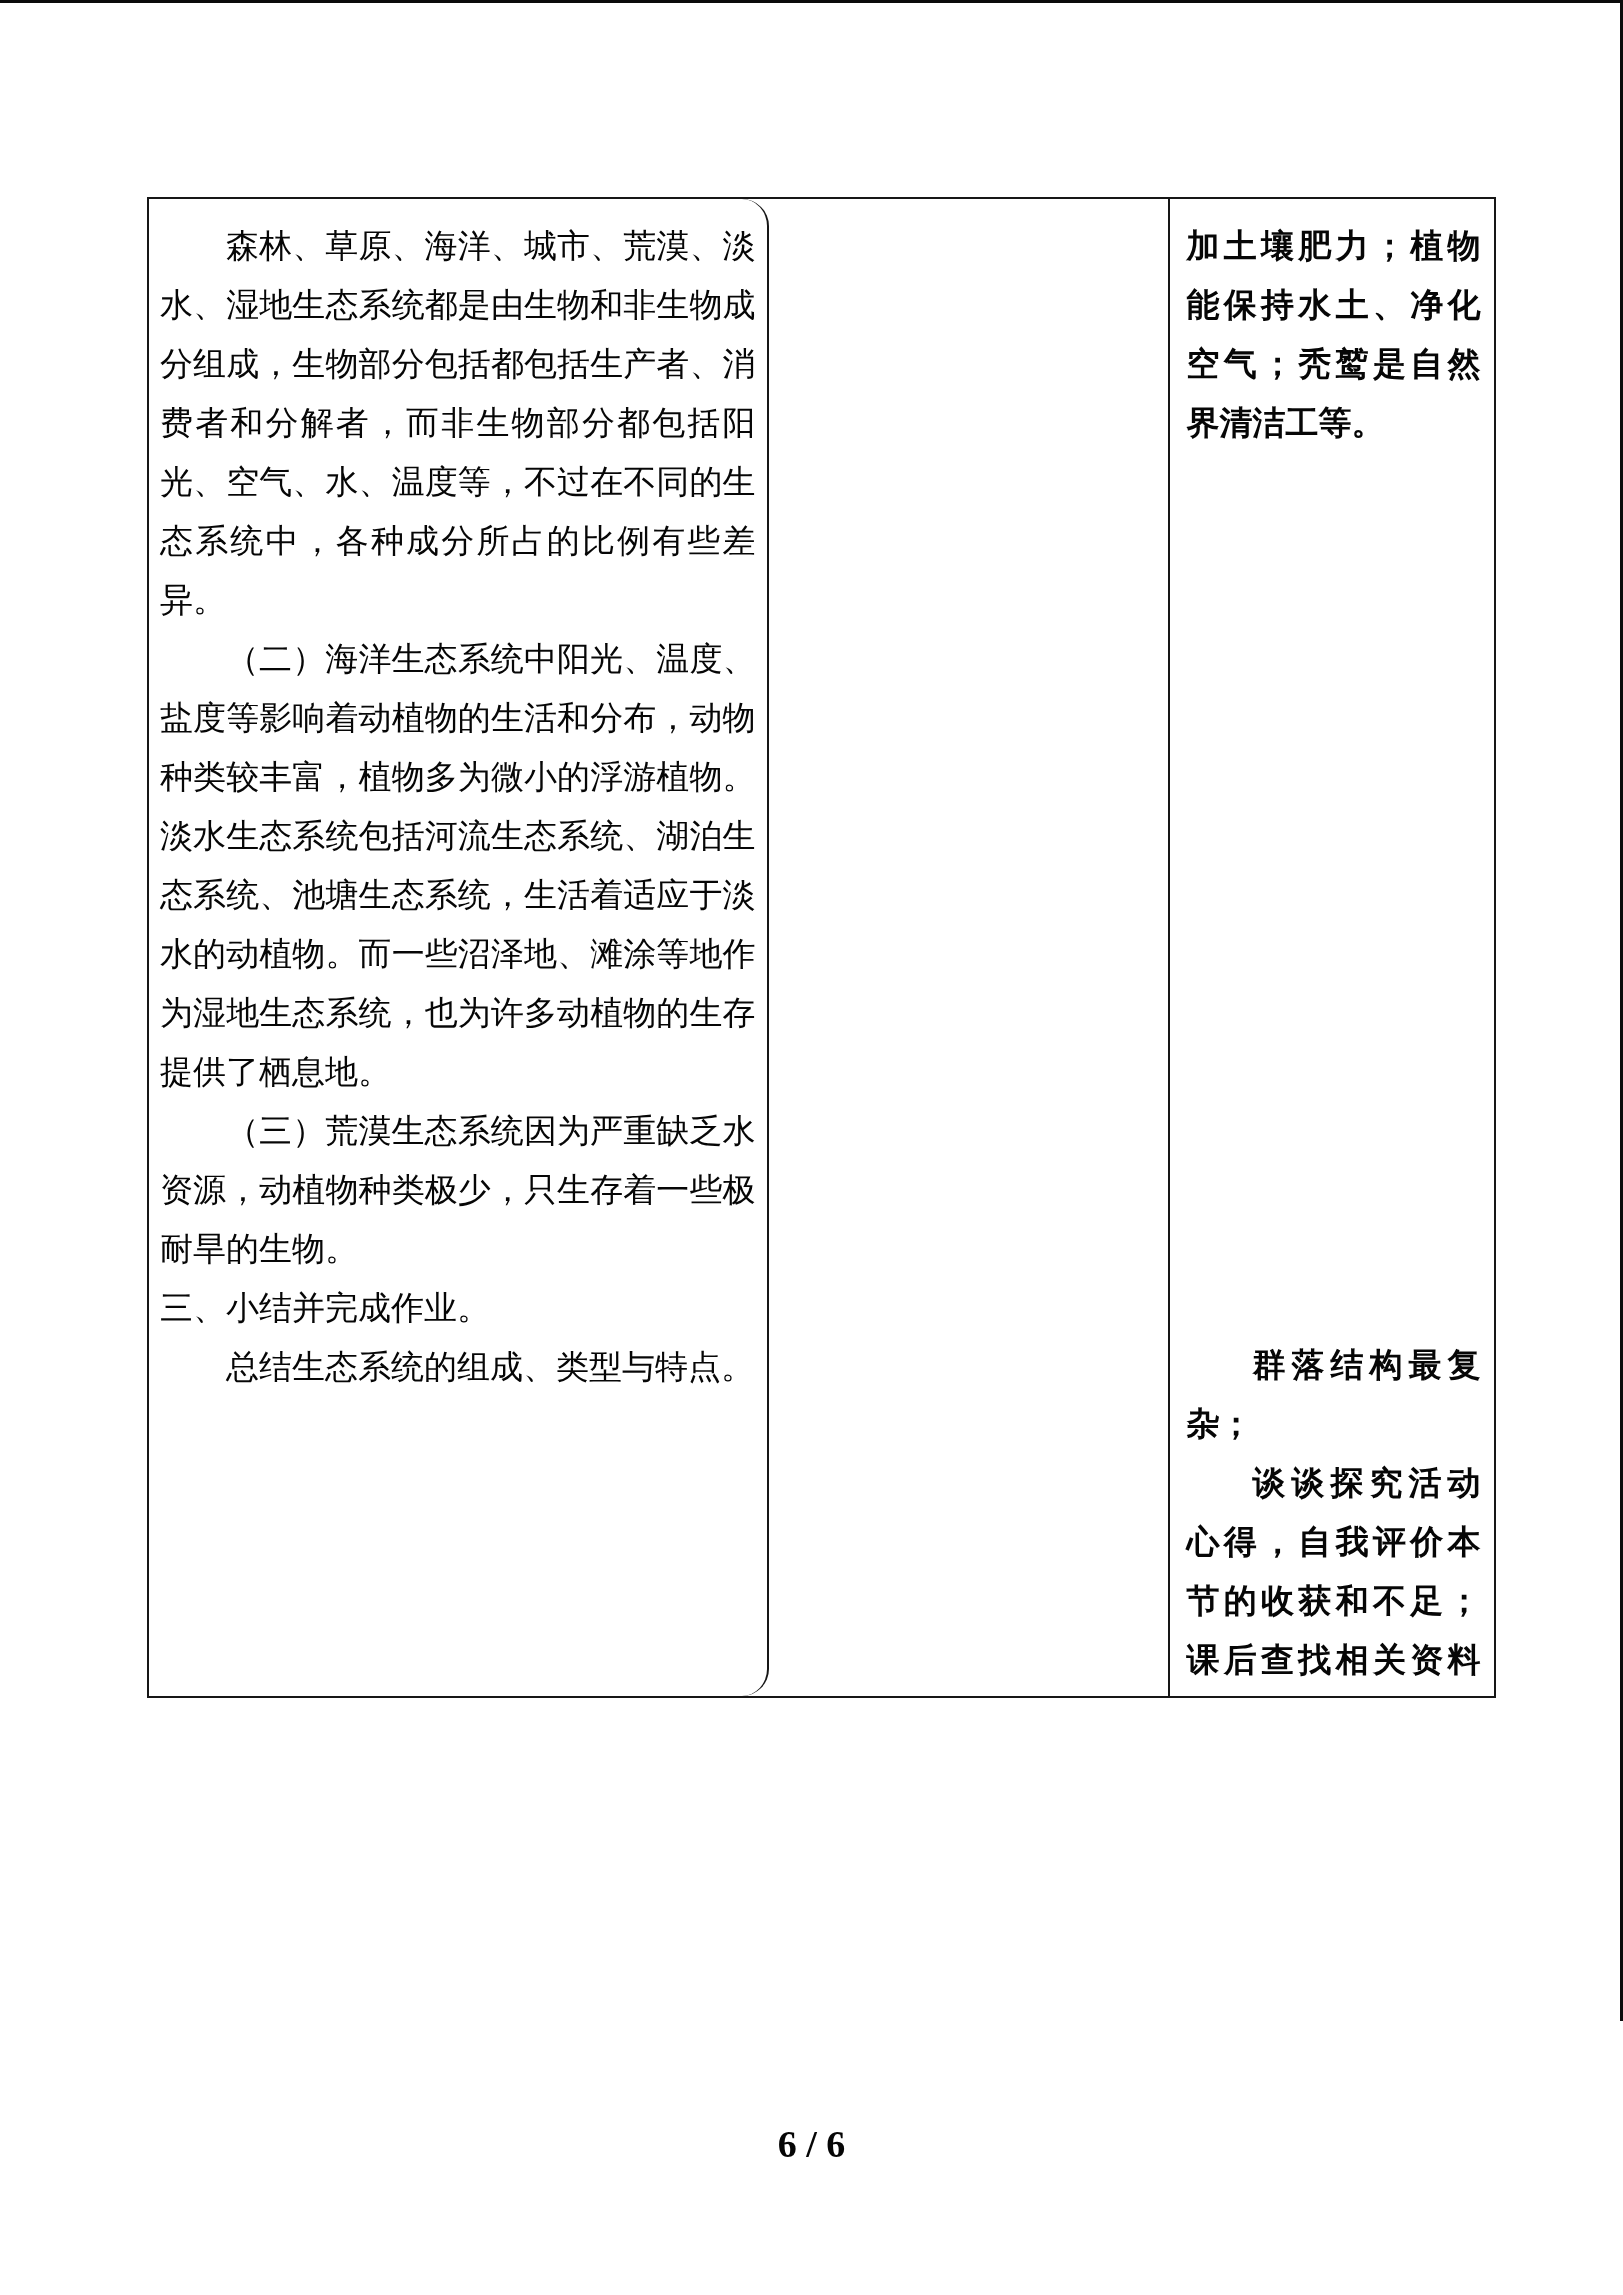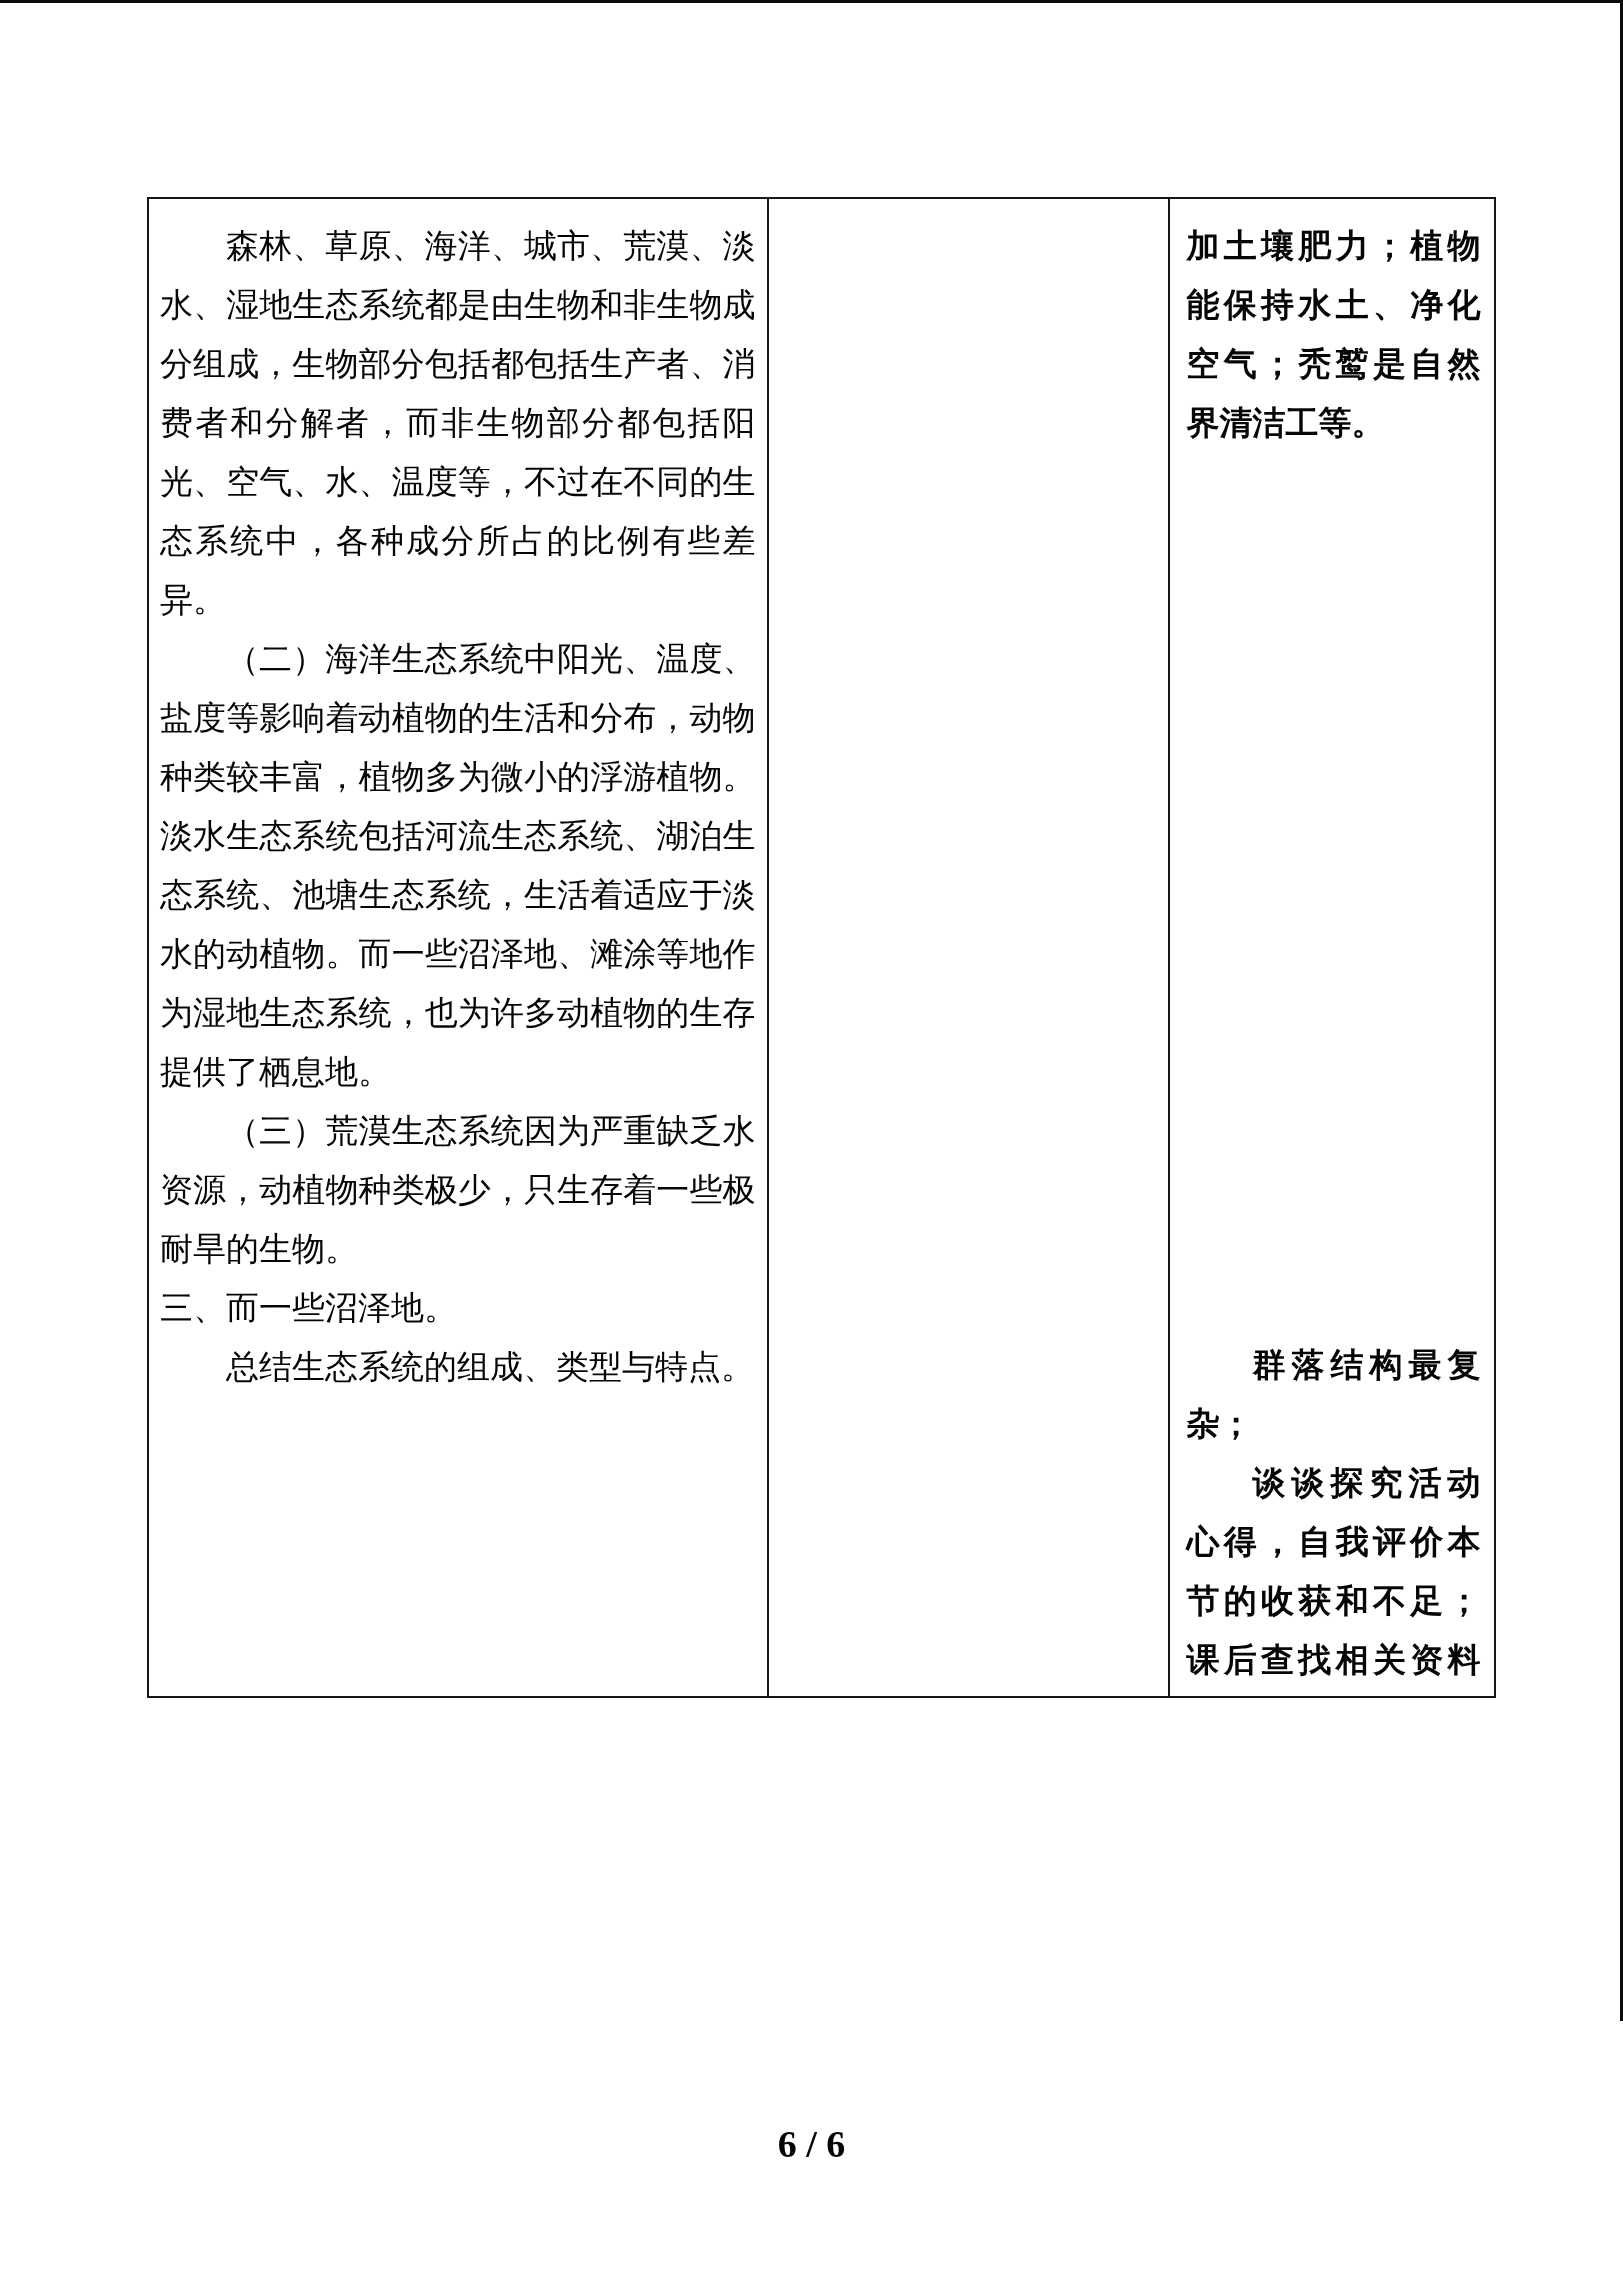--- a/index.html
+++ b/index.html
@@ -45,20 +45,21 @@
   }
   .cell {
     box-sizing: border-box;
     height: 100%;
     overflow: hidden;
   }
   .cell-left {
     width: 620px;
     border-right: 2px solid #161616;
     padding: 17.7px 11px 0 11px;
+    border-radius: 27px;
   }
   .cell-mid {
     width: 402px;
     border-right: 2px solid #161616;
   }
   .cell-right {
     width: 324px;
     padding: 17.7px 13.6px 0 16.4px;
     font-weight: bold;
   }
@@ -90,21 +91,21 @@
 
 <div class="edge-top"></div>
 <div class="edge-right"></div>
 
 <div class="doc-table">
 
   <div class="cell cell-left">
     <p class="indent">森林、草原、海洋、城市、荒漠、淡水、湿地生态系统都是由生物和非生物成分组成，生物部分包括都包括生产者、消费者和分解者，而非生物部分都包括阳光、空气、水、温度等，不过在不同的生态系统中，各种成分所占的比例有些差异。</p>
     <p class="indent">（二）海洋生态系统中阳光、温度、盐度等影响着动植物的生活和分布，动物种类较丰富，植物多为微小的浮游植物。淡水生态系统包括河流生态系统、湖泊生态系统、池塘生态系统，生活着适应于淡水的动植物。而一些沼泽地、滩涂等地作为湿地生态系统，也为许多动植物的生存提供了栖息地。</p>
     <p class="indent">（三）荒漠生态系统因为严重缺乏水资源，动植物种类极少，只生存着一些极耐旱的生物。</p>
-    <p>三、而一些沼泽地。</p>
+    <p>三、小结并完成作业。</p>
     <p class="indent">总结生态系统的组成、类型与特点。</p>
   </div>
 
   <div class="cell cell-mid"></div>
 
   <div class="cell cell-right">
     <p>加土壤肥力；植物能保持水土、净化空气；秃鹫是自然界清洁工等。</p>
     <div class="col3-spacer"></div>
     <p class="indent">群落结构最复杂；</p>
     <p class="indent">谈谈探究活动心得，自我评价本节的收获和不足；课后查找相关资料充实所学知识。</p>

